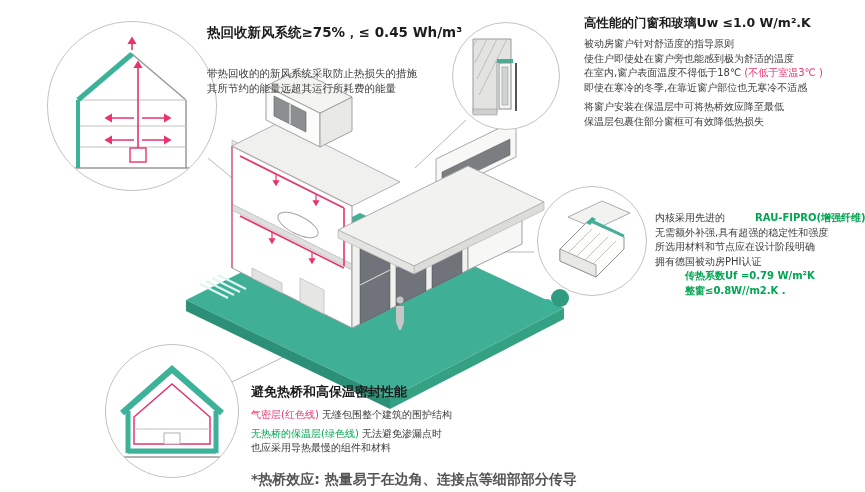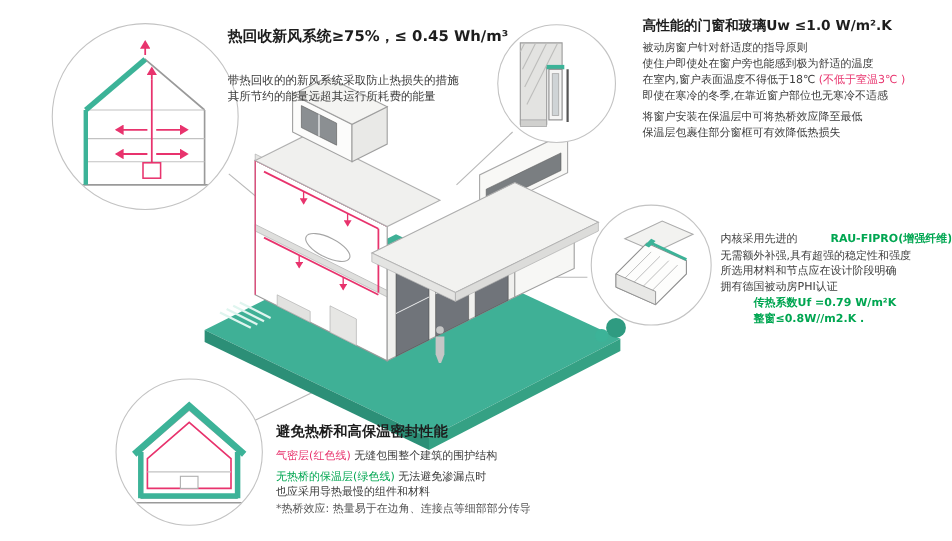--- a/index.html
+++ b/index.html
@@ -22,21 +22,21 @@
   #win .line{font-size:10px;line-height:14.5px;}
   #prof{left:655px;top:211px;width:210px;}
   #prof .line{font-size:10px;line-height:14.5px;}
   #therm{left:251px;top:383px;width:320px;}
   #therm .title{font-size:13px;margin-bottom:7px;}
   #therm .line{font-size:10px;line-height:14px;}
   .gap{height:5px;}
   .red{color:#e8336d;}
   .green{color:#00a651;}
   .green-bold{color:#00a651;font-weight:bold;padding-left:30px;}
-  .footnote{font-size:10px;color:#555;margin-top:0;white-space:nowrap;}
+  .footnote{font-size:14px;color:#555;margin-top:16px;white-space:nowrap;font-weight:bold;}
 </style>
 </head>
 <body>
 
 <div id="stage">
 
   <svg id="scene-svg" width="865" height="492" viewBox="0 0 865 492">
     <defs>
       <marker id="ra" markerWidth="6" markerHeight="6" refX="4" refY="3" orient="auto">
         <path d="M0,0 L5,3 L0,6 Z" fill="#e8336d"></path>

